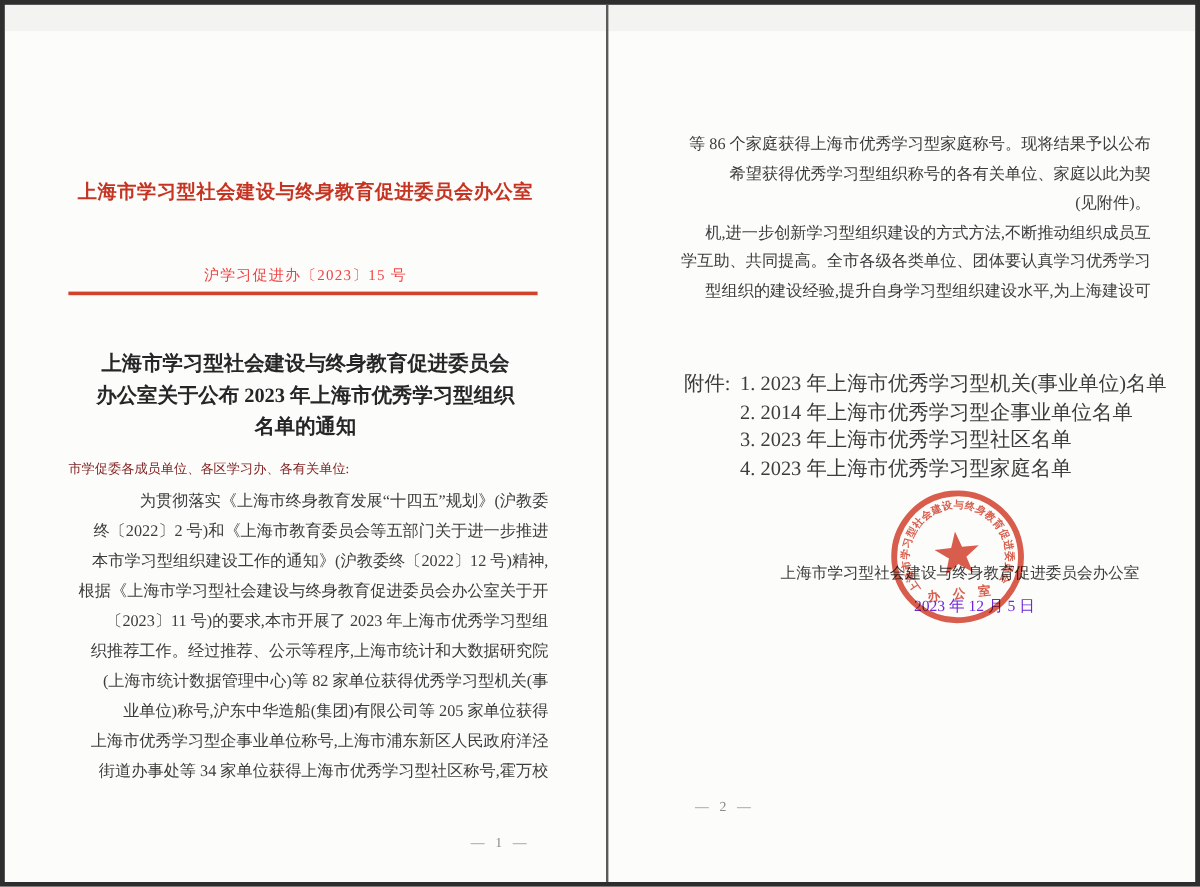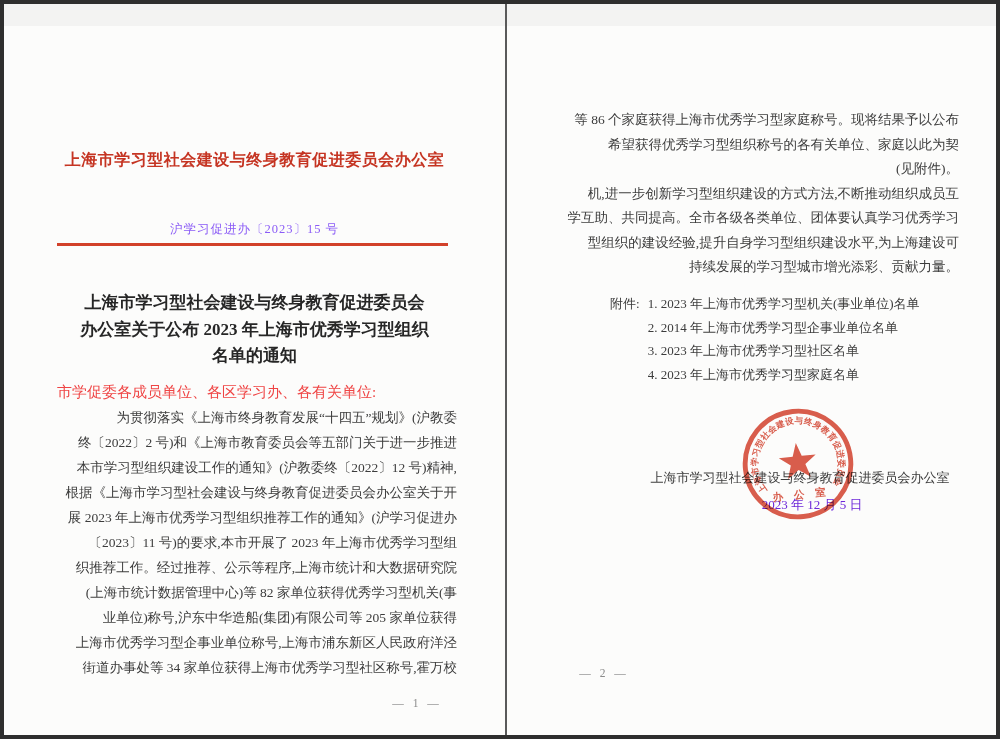--- a/index.html
+++ b/index.html
@@ -27,44 +27,44 @@
 
   .letterhead {
     position: absolute; top: 146px; left: 0; width: 100%;
     text-align: center;
     font-family: "Liberation Sans", "DejaVu Sans", sans-serif;
     font-weight: bold; font-size: 16px; letter-spacing: 0.5px;
     color: #c53422;
   }
   .doc-number {
     position: absolute; top: 217px; left: 0; width: 100%;
-    text-align: center; font-size: 12.5px; color: #8b5cf6;
+    text-align: center; font-size: 12.5px; color: #ef4444;
     letter-spacing: 1px;
   }
   .red-rule {
     position: absolute; top: 239px; left: 53px; width: 391px; height: 2.5px;
     background: #d2412a;
   }
   .doc-title {
     position: absolute; top: 286px; left: 0; width: 100%;
     text-align: center; font-weight: bold; font-size: 17px;
     line-height: 26.5px; color: #262626;
   }
   .salutation {
     position: absolute; top: 379px; left: 53px; width: 400px;
-    font-size: 15px; color: #ef4444; white-space: nowrap;
+    font-size: 11px; color: #7f1d1d; white-space: nowrap;
   }
   .body-block { position: absolute; font-size: 13.5px; color: #3c3c3c; }
   #p1-body { top: 401px; left: 53px; width: 400px; line-height: 25px; }
   #p2-body { top: 104px; left: 52px; width: 400px; line-height: 24.5px; }
   .body-line { white-space: nowrap; text-align: right; }
 
   .attachments {
-    position: absolute; top: 288px; left: 63px;
-    font-size: 13px; color: #3c3c3c; display: flex; margin-left: 40px;
+    position: absolute; top: 304px; left: 63px;
+    font-size: 17px; color: #3c3c3c; display: flex;
   }
   .att-label { white-space: nowrap; margin-right: 8px; line-height: 23.5px; }
   .att-list { line-height: 23.5px; }
   .att-line { white-space: nowrap; }
 
   .signature {
     position: absolute; top: 465px; left: 133px; width: 320px;
     text-align: center; font-size: 13px; color: #3c3c3c; white-space: nowrap;
   }
   .date {
@@ -99,40 +99,38 @@
         <div class="title-line">上海市学习型社会建设与终身教育促进委员会</div>
         <div class="title-line">办公室关于公布 2023 年上海市优秀学习型组织</div>
         <div class="title-line">名单的通知</div>
       </div>
     <div class="salutation">市学促委各成员单位、各区学习办、各有关单位:</div>
     <div class="body-block" id="p1-body">
         <div class="body-line">　　为贯彻落实《上海市终身教育发展“十四五”规划》(沪教委</div>
         <div class="body-line">终〔2022〕2 号)和《上海市教育委员会等五部门关于进一步推进</div>
         <div class="body-line">本市学习型组织建设工作的通知》(沪教委终〔2022〕12 号)精神,</div>
         <div class="body-line">根据《上海市学习型社会建设与终身教育促进委员会办公室关于开</div>
-        <div class="body-line">展 2023 年上海市优秀学习型组织推荐工作的通知》(沪学习促进办</div>
         <div class="body-line">〔2023〕11 号)的要求,本市开展了 2023 年上海市优秀学习型组</div>
         <div class="body-line">织推荐工作。经过推荐、公示等程序,上海市统计和大数据研究院</div>
         <div class="body-line">(上海市统计数据管理中心)等 82 家单位获得优秀学习型机关(事</div>
         <div class="body-line">业单位)称号,沪东中华造船(集团)有限公司等 205 家单位获得</div>
         <div class="body-line">上海市优秀学习型企事业单位称号,上海市浦东新区人民政府洋泾</div>
         <div class="body-line">街道办事处等 34 家单位获得上海市优秀学习型社区称号,霍万校</div>
       </div>
     <div class="pagenum" id="pagenum-1">— 1 —</div>
   </div>
 
   <div class="page" id="page2">
     <div class="body-block" id="p2-body">
         <div class="body-line">等 86 个家庭获得上海市优秀学习型家庭称号。现将结果予以公布</div>
         <div class="body-line">　　希望获得优秀学习型组织称号的各有关单位、家庭以此为契</div>
         <div class="body-line">(见附件)。</div>
         <div class="body-line">机,进一步创新学习型组织建设的方式方法,不断推动组织成员互</div>
         <div class="body-line">学互助、共同提高。全市各级各类单位、团体要认真学习优秀学习</div>
         <div class="body-line">型组织的建设经验,提升自身学习型组织建设水平,为上海建设可</div>
-        <div class="body-line">持续发展的学习型城市增光添彩、贡献力量。</div>
       </div>
 
     <div class="attachments">
       <div class="att-label">附件:</div>
       <div class="att-list">
           <div class="att-line">1. 2023 年上海市优秀学习型机关(事业单位)名单</div>
           <div class="att-line">2. 2014 年上海市优秀学习型企事业单位名单</div>
           <div class="att-line">3. 2023 年上海市优秀学习型社区名单</div>
           <div class="att-line">4. 2023 年上海市优秀学习型家庭名单</div>
         </div>

